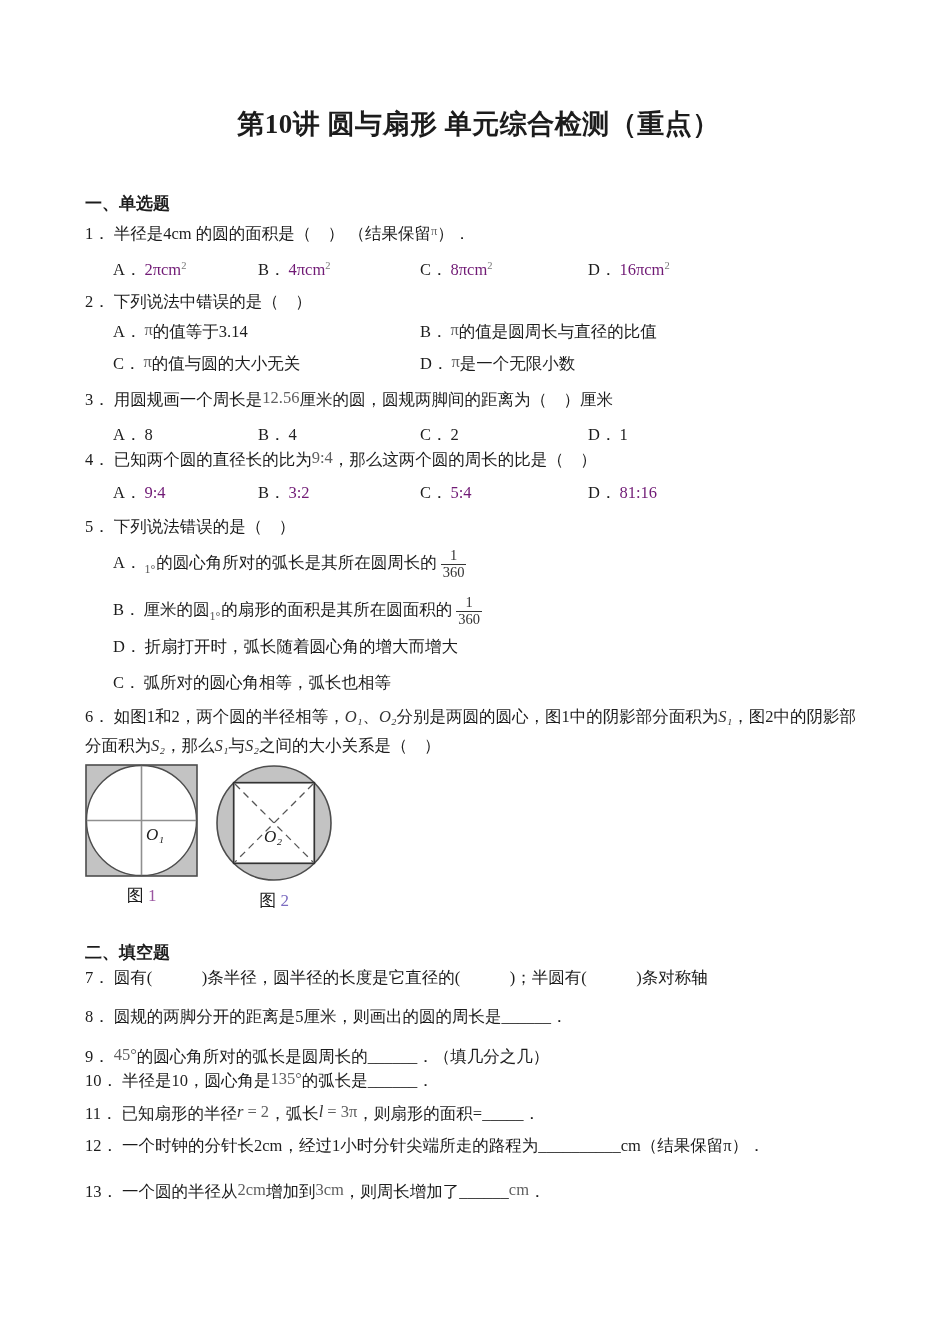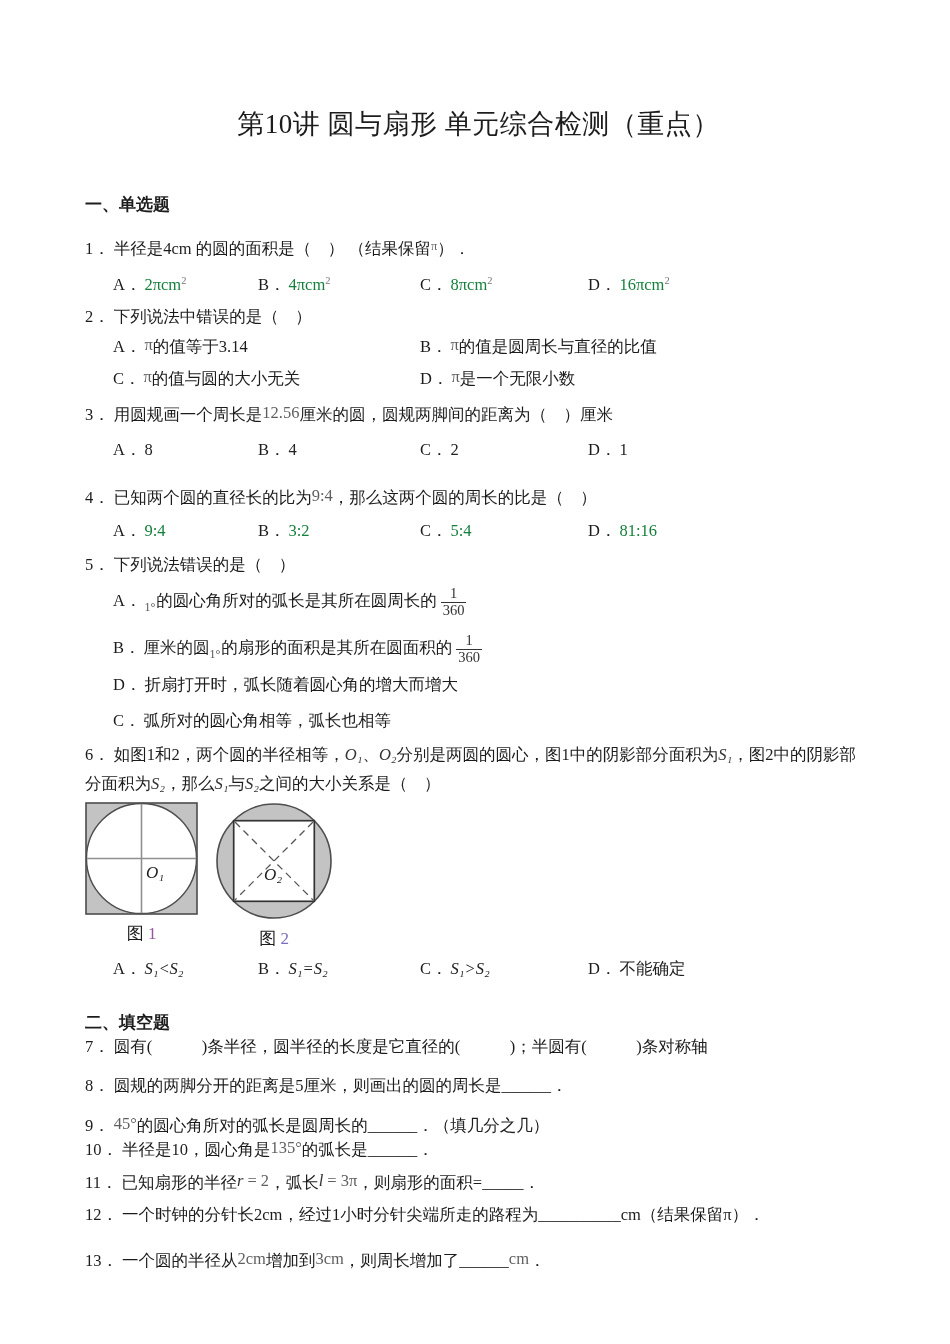--- a/index.html
+++ b/index.html
@@ -9,43 +9,43 @@
     background: #ffffff;
     color: #1c1c1c;
     font-family: "Liberation Serif", "DejaVu Serif", serif;
     overflow: hidden;
   }
   .page { padding: 106px 78px 0 85px; font-size: 16.5px; line-height: 22px; }
 
   .title {
     text-align: center;
     font-size: 27px; line-height: 36px;
-    font-weight: 400; letter-spacing: 0.5px;
+    font-weight: 700; letter-spacing: 0.5px;
   }
 
   .sec-h {
-    font-family: Liberation Sans, sans-serif;
+    font-family: Liberation Mono, monospace;
     font-weight: 700; font-size: 17px; line-height: 22px;
   }
 
   .q { line-height: 22px; }
   .qnum { margin-right: 4px; }
 
   .opts { display: flex; padding-left: 28px; line-height: 22px; }
   .opts .o1 { width: 145px; }
   .opts .o2 { width: 162px; }
   .opts .o3 { width: 168px; }
   .opts .o4 { flex: 1; }
   .opts2 { display: flex; padding-left: 28px; line-height: 22px; }
   .opts2 .o1 { width: 307px; }
   .opts2 .o2 { flex: 1; }
   .ol { margin-right: 3px; }
 
   .vdark { color: #222222; }
-  .vg { color: #15803d; }
+  .vg { color: #701a75; }
   .vi { font-style: italic; color: #222222; }
   .mr { color: #5f5f5f; vertical-align: 2px; }
   .mi { font-style: italic; color: #333333; }
   .msup { color: #666666; font-size: 12.5px; vertical-align: 4px; }
   .sup  { color: #777777; font-size: 10.5px; vertical-align: 6px; }
   .sub  { color: #555555; font-size: 12px; vertical-align: -5px; margin-right: 1px; }
 
   .frac {
     display: inline-block; vertical-align: middle;
     text-align: center; font-size: 14.5px; line-height: 1.1;
@@ -65,21 +65,21 @@
 </style>
 </head>
 <body>
 
 <div class="page">
 
   <div class="title">第10讲 圆与扇形 单元综合检测（重点）</div>
 
   <div class="sec-h" style="margin-top:52px">一、单选题</div>
 
-  <div class="q" style="margin-top:19px">
+  <div class="q" style="margin-top:4px">
     <span class="qnum">1．</span><span>半径是4cm 的圆的面积是（　） （结果保留</span><span class="msup">π</span><span>）．</span>
   </div>
   <div class="opts" style="margin-top:10px">
     <span class="o1"><span class="ol">A．</span><span class="vg">2πcm</span><span class="sup">2</span></span>
     <span class="o2"><span class="ol">B．</span><span class="vg">4πcm</span><span class="sup">2</span></span>
     <span class="o3"><span class="ol">C．</span><span class="vg">8πcm</span><span class="sup">2</span></span>
     <span class="o4"><span class="ol">D．</span><span class="vg">16πcm</span><span class="sup">2</span></span>
   </div>
 
   <div class="q" style="margin-top:10px">
@@ -97,21 +97,21 @@
   <div class="q" style="margin-top:12px">
     <span class="qnum">3．</span><span>用圆规画一个周长是</span><span class="mr">12.56</span><span>厘米的圆，圆规两脚间的距离为（　）厘米</span>
   </div>
   <div class="opts" style="margin-top:13px">
     <span class="o1"><span class="ol">A．</span><span class="vdark">8</span></span>
     <span class="o2"><span class="ol">B．</span><span class="vdark">4</span></span>
     <span class="o3"><span class="ol">C．</span><span class="vdark">2</span></span>
     <span class="o4"><span class="ol">D．</span><span class="vdark">1</span></span>
   </div>
 
-  <div class="q" style="margin-top:24px">
+  <div class="q" style="margin-top:1px">
     <span class="qnum">4．</span><span>已知两个圆的直径长的比为</span><span class="mr">9:4</span><span>，那么这两个圆的周长的比是（　）</span>
   </div>
   <div class="opts" style="margin-top:11px">
     <span class="o1"><span class="ol">A．</span><span class="vg">9:4</span></span>
     <span class="o2"><span class="ol">B．</span><span class="vg">3:2</span></span>
     <span class="o3"><span class="ol">C．</span><span class="vg">5:4</span></span>
     <span class="o4"><span class="ol">D．</span><span class="vg">81:16</span></span>
   </div>
 
   <div class="q" style="margin-top:12px">
@@ -150,26 +150,20 @@
         <circle cx="59" cy="59" r="57" fill="#c3c3c3" stroke="#4d4d4d" stroke-width="1.6"></circle>
         <rect x="18.7" y="18.7" width="80.6" height="80.6" fill="#ffffff" stroke="#333333" stroke-width="1.7"></rect>
         <line x1="20" y1="20" x2="98" y2="98" stroke="#555555" stroke-width="1.3" stroke-dasharray="7 5"></line>
         <line x1="98" y1="20" x2="20" y2="98" stroke="#555555" stroke-width="1.3" stroke-dasharray="7 5"></line>
         <text x="49" y="78" font-style="italic" font-size="17" fill="#1c1c1c" font-family="Liberation Serif, DejaVu Serif, serif">O₂</text>
       </svg>
       <div class="figlabel"><span>图</span><span class="no2"> 2</span></div>
     </div>
   </div>
 
-  <div class="opts" style="margin-top:9px">
-    <span class="o1"><span class="ol">A．</span><span class="vi">S₁&lt;S₂</span></span>
-    <span class="o2"><span class="ol">B．</span><span class="vi">S₁=S₂</span></span>
-    <span class="o3"><span class="ol">C．</span><span class="vi">S₁&gt;S₂</span></span>
-    <span class="o4"><span class="ol">D．</span><span class="vdark">不能确定</span></span>
-  </div>
 
   <div class="sec-h" style="margin-top:32px">二、填空题</div>
 
   <div class="q" style="margin-top:2px">
     <span class="qnum">7．</span><span>圆有(　　　)条半径，圆半径的长度是它直径的(　　　)；半圆有(　　　)条对称轴</span>
   </div>
 
   <div class="q" style="margin-top:17px">
     <span class="qnum">8．</span><span>圆规的两脚分开的距离是5厘米，则画出的圆的周长是______．</span>
   </div>

